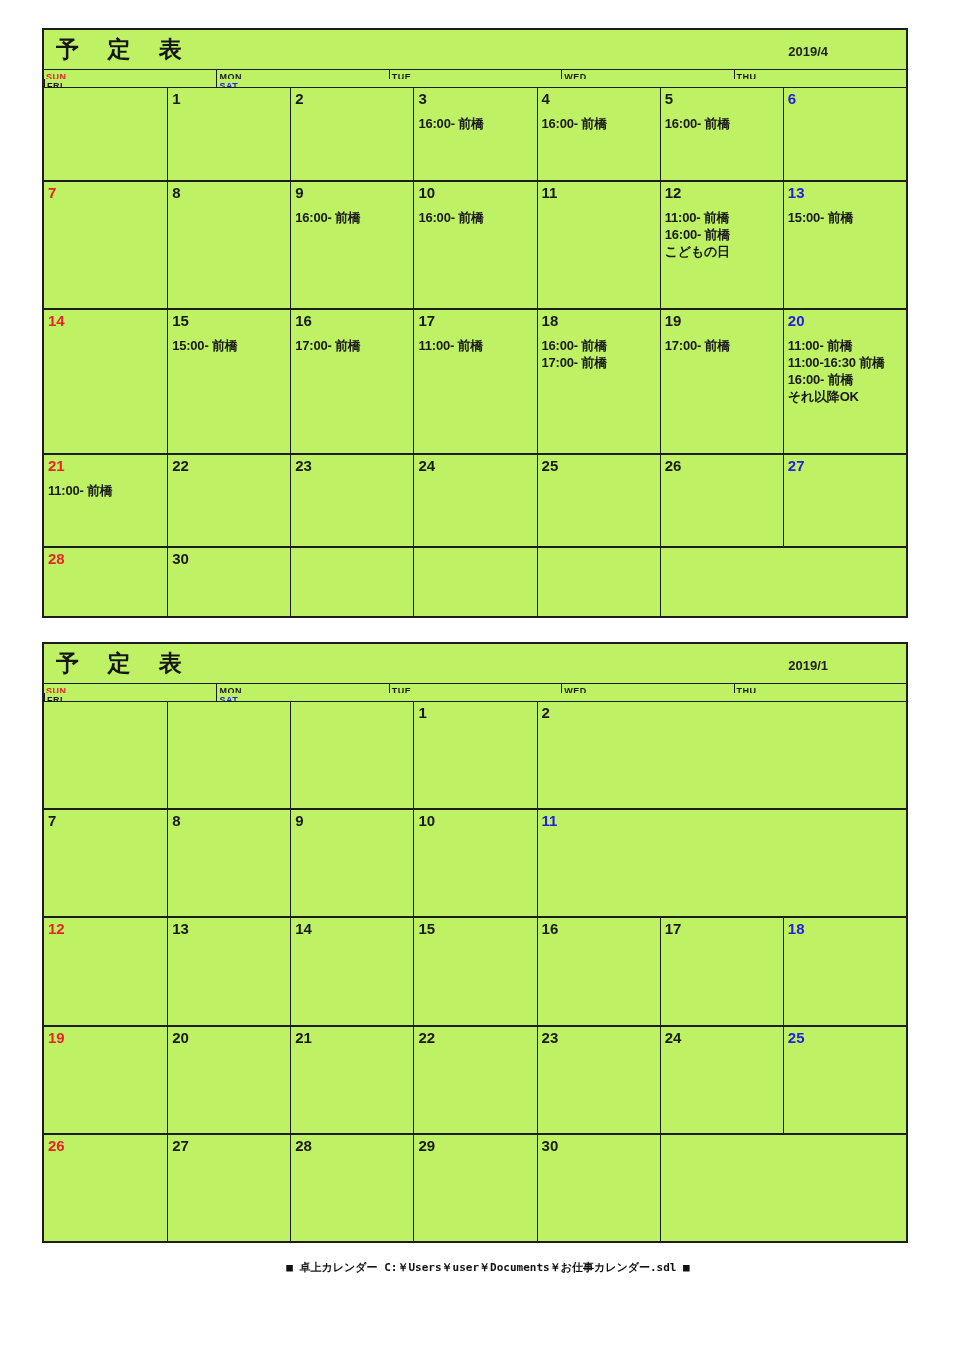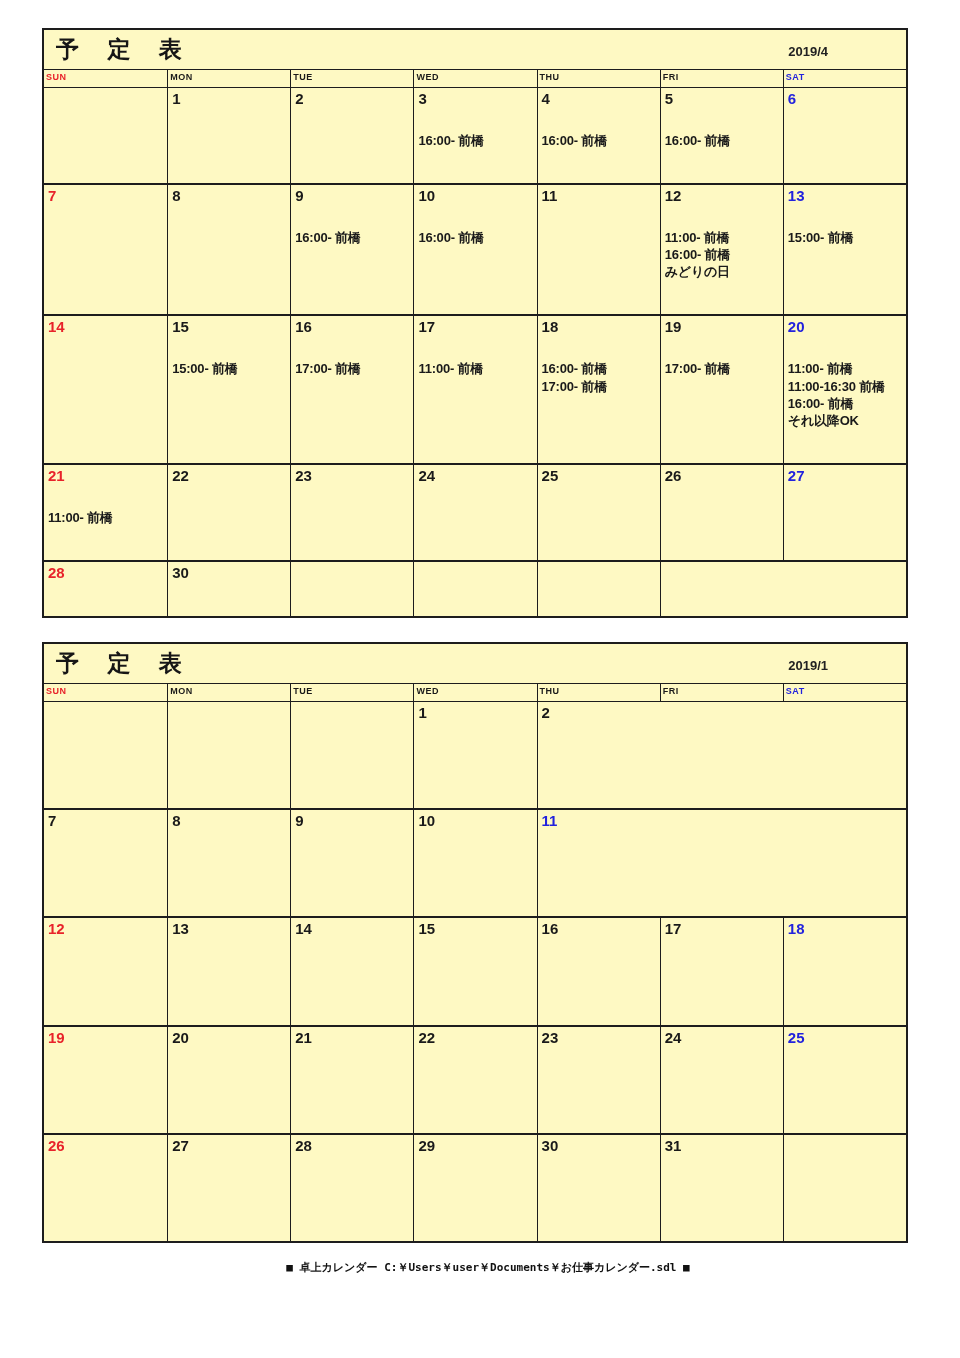--- a/index.html
+++ b/index.html
@@ -3,40 +3,40 @@
 <meta charset="utf-8">
 <style>
   html,body{margin:0;padding:0;}
   body{
     width:960px;height:1358px;position:relative;background:#ffffff;
     font-family:"Liberation Sans","DejaVu Sans",sans-serif;color:#1a1a1a;
     -webkit-font-smoothing:antialiased;
   }
   .calendar{
     position:absolute;left:42px;width:866px;
-    border:2px solid #1d1d1d;background:#fef9c3;box-sizing:border-box;
+    border:2px solid #1d1d1d;background:#bef264;box-sizing:border-box;
     display:flex;flex-direction:column;
   }
   .cal-0{top:28px;height:590px;}
   .cal-1{top:642px;height:601px;}
   .title-row{
     position:relative;height:40px;flex:0 0 40px;
     border-bottom:1.5px solid #1d1d1d;box-sizing:border-box;
     display:flex;align-items:center;
   }
   .cal-title{
     font-size:23px;font-weight:bold;letter-spacing:11px;
     padding-left:12px;color:#161616;white-space:nowrap;
   }
   .cal-period{
     position:absolute;right:78px;top:50%;transform:translateY(-40%);
     font-size:13px;font-weight:bold;color:#222;
   }
   .dow-row{
-    height:18px;flex:0 0 18px;display:grid;grid-template-columns:repeat(7,1fr);
+    height:18px;flex:0 0 18px;display:grid;grid-template-columns:repeat(5,1fr);
     border-bottom:1px solid #1d1d1d;box-sizing:border-box;
   }
   .dow-cell{
     font-size:9px;font-weight:bold;padding:2px 0 0 2px;
     border-left:1.5px solid #1d1d1d;box-sizing:border-box;overflow:hidden;
     letter-spacing:0.5px;
   }
   .dow-cell:first-child{border-left:none;}
   .weeks{flex:1 1 auto;display:flex;flex-direction:column;}
   .week-row{
@@ -47,21 +47,21 @@
   .day-cell{
     border-left:1.5px solid #1d1d1d;box-sizing:border-box;
     padding:2px 0 0 4px;overflow:hidden;position:relative;
   }
   .day-cell:first-child{border-left:none;}
   .day-num{font-size:15px;font-weight:bold;line-height:1.15;}
   .holiday-label{
     font-size:11.5px;font-weight:bold;margin-left:14px;
     position:relative;top:-1px;white-space:nowrap;
   }
-  .events{margin-top:24px;}
+  .events{margin-top:7px;}
   .event-line{
     font-size:13px;font-weight:bold;line-height:1.32;color:#1a1a1a;
     white-space:nowrap;letter-spacing:-0.2px;
   }
   .page-footer{
     position:absolute;top:1260px;left:0;width:100%;text-align:center;
     font-family:"DejaVu Sans Mono","Liberation Mono",monospace;
     font-size:11px;font-weight:bold;color:#111;letter-spacing:0;margin-left:8px;
   }
 </style>
@@ -104,21 +104,21 @@
         <div class="day-cell"><span class="day-num" style="color: rgb(26, 26, 26);">9</span><div class="events">
             <div class="event-line">16:00- 前橋</div>
           </div></div>
         <div class="day-cell"><span class="day-num" style="color: rgb(26, 26, 26);">10</span><div class="events">
             <div class="event-line">16:00- 前橋</div>
           </div></div>
         <div class="day-cell"><span class="day-num" style="color: rgb(26, 26, 26);">11</span></div>
         <div class="day-cell"><span class="day-num" style="color: rgb(26, 26, 26);">12</span><div class="events">
             <div class="event-line">11:00- 前橋</div>
             <div class="event-line">16:00- 前橋</div>
-            <div class="event-line">みどりの日</div>
+            <div class="event-line">こどもの日</div>
           </div></div>
         <div class="day-cell"><span class="day-num" style="color: rgb(34, 34, 221);">13</span><div class="events">
             <div class="event-line">15:00- 前橋</div>
           </div></div>
       </div>
       <div class="week-row">
         <div class="day-cell"><span class="day-num" style="color: rgb(232, 35, 42);">14</span></div>
         <div class="day-cell"><span class="day-num" style="color: rgb(26, 26, 26);">15</span><div class="events">
             <div class="event-line">15:00- 前橋</div>
           </div></div>
@@ -210,19 +210,18 @@
         <div class="day-cell"><span class="day-num" style="color: rgb(26, 26, 26);">23</span></div>
         <div class="day-cell"><span class="day-num" style="color: rgb(26, 26, 26);">24</span></div>
         <div class="day-cell"><span class="day-num" style="color: rgb(34, 34, 221);">25</span></div>
       </div>
       <div class="week-row">
         <div class="day-cell"><span class="day-num" style="color: rgb(232, 35, 42);">26</span></div>
         <div class="day-cell"><span class="day-num" style="color: rgb(26, 26, 26);">27</span></div>
         <div class="day-cell"><span class="day-num" style="color: rgb(26, 26, 26);">28</span></div>
         <div class="day-cell"><span class="day-num" style="color: rgb(26, 26, 26);">29</span></div>
         <div class="day-cell"><span class="day-num" style="color: rgb(26, 26, 26);">30</span></div>
-        <div class="day-cell"><span class="day-num" style="color: rgb(26, 26, 26);">31</span></div>
         <div class="day-cell"></div>
       </div>
     </div>
 </div>
 
 <div class="page-footer">■ 卓上カレンダー C:￥Users￥user￥Documents￥お仕事カレンダー.sdl ■</div>
 
 </body></html>

